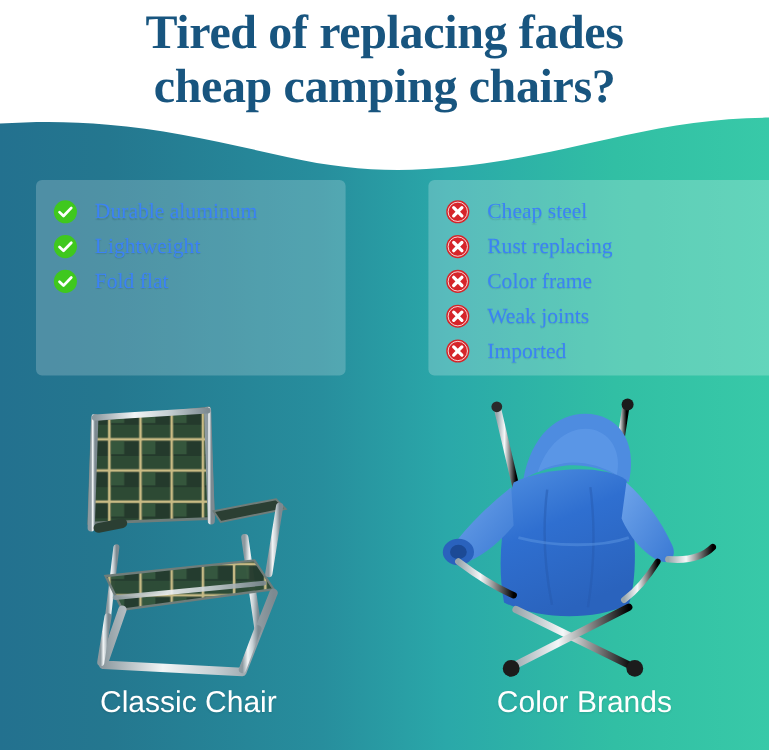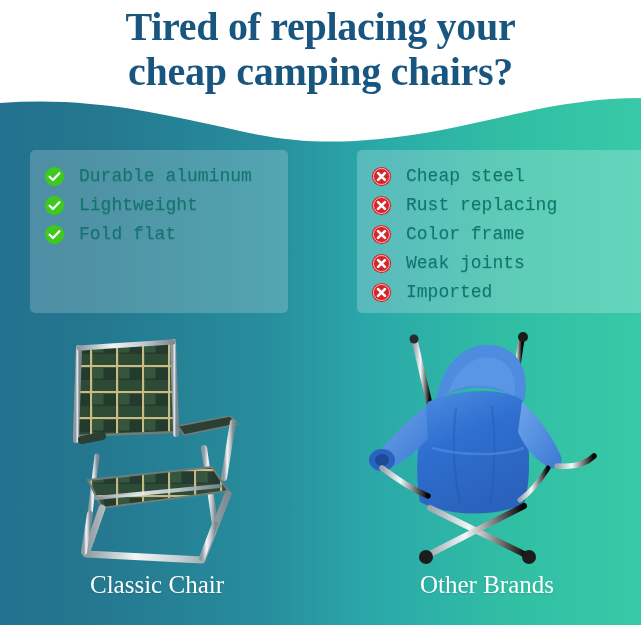--- a/index.html
+++ b/index.html
@@ -88,43 +88,43 @@
     height: 29px;
   }
   .feature-icon {
     flex: 0 0 auto;
     width: 21px;
     height: 21px;
     margin-right: 14px;
     display: block;
   }
   .feature-label {
-    color: #0f766e;
-    font-family: Liberation Mono, monospace;
+    color: #3b82f6;
+    font-family: Liberation Serif, serif;
     font-size: 18px;
     line-height: 21px;
     white-space: nowrap;
     text-shadow: 0 1px 1px rgba(0,0,0,0.12);
   }
 
   
   .product {
     position: absolute;
     z-index: 3;
   }
   .product-left  { left: 52px;  top: 328px; width: 230px; height: 240px; }
   .product-right { left: 352px; top: 328px; width: 245px; height: 240px; }
 
   
   .caption {
     position: absolute;
     top: 570px;
     text-align: center;
     color: #ffffff;
-    font-family: Liberation Serif, serif;
+    font-family: Liberation Sans, sans-serif;
     font-size: 25px;
     line-height: 30px;
     white-space: nowrap;
     z-index: 5;
     text-shadow: 0 1px 2px rgba(0,0,0,0.13);
   }
   .caption-left  { left: 32px;  width: 250px; }
   .caption-right { left: 362px; width: 250px; }
 </style>
 </head>
@@ -137,21 +137,21 @@
   <svg class="header-wave" viewBox="0 0 641 160" preserveAspectRatio="none">
     <path d="M0,0 L641,0 L641,98
              C600,98 560,104 520,113
              C470,124 430,134 380,139
              C330,144 290,142 240,131
              C190,120 140,108 90,104
              C60,101 30,101 0,103 Z" fill="#ffffff"></path>
   </svg>
 
   <div class="headline">
-    <span class="headline-line">Tired of replacing your</span>
+    <span class="headline-line">Tired of replacing fades</span>
     <span class="headline-line">cheap camping chairs?</span>
   </div>
 
   <div class="panel panel-pros">
 
     <div class="feature-row">
       <svg class="feature-icon" viewBox="0 0 24 24">
         <circle cx="12" cy="12" r="11" fill="#3fc81e"></circle>
         <path d="M6.4,12.3 L10.2,16 L17.6,8.3" fill="none" stroke="#ffffff" stroke-width="2.6" stroke-linecap="round" stroke-linejoin="round"></path>
       </svg>
@@ -316,15 +316,15 @@
     <path d="M205,138 C226,140 236,134 242,128" stroke="url(#pole)" stroke-width="5.5" fill="none" stroke-linecap="round"></path>
     <path d="M196,140 C186,156 176,166 168,172" stroke="url(#pole)" stroke-width="5" fill="none" stroke-linecap="round"></path>
 
     <path d="M78,180 L176,228" stroke="url(#pole)" stroke-width="6" fill="none" stroke-linecap="round"></path>
     <path d="M172,178 L74,228" stroke="url(#pole)" stroke-width="6" fill="none" stroke-linecap="round"></path>
     <circle cx="74" cy="229" r="7" fill="#1c1c1c"></circle>
     <circle cx="177" cy="229" r="7" fill="#1c1c1c"></circle>
   </svg>
 
   <div class="caption caption-left">Classic Chair</div>
-  <div class="caption caption-right">Other Brands</div>
+  <div class="caption caption-right">Color Brands</div>
 
 </div>
 
 </body></html>

